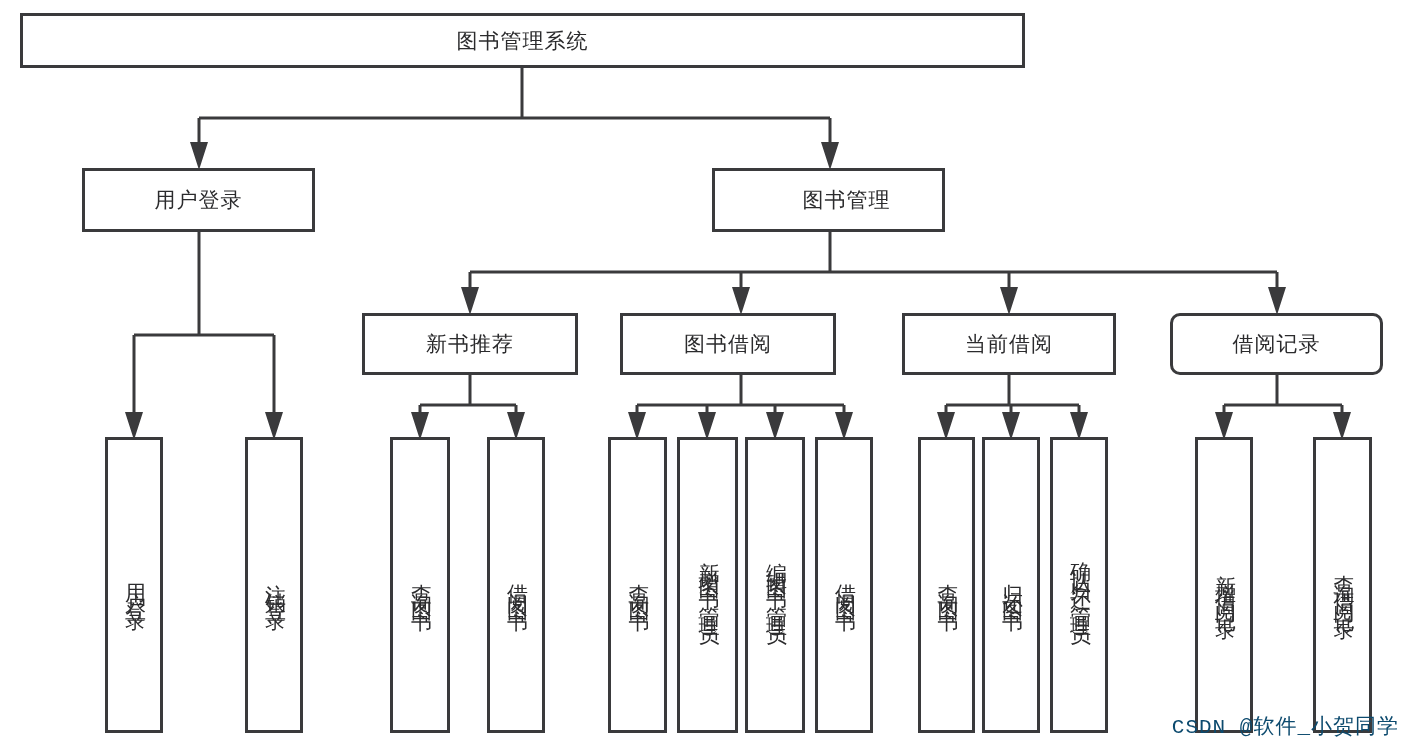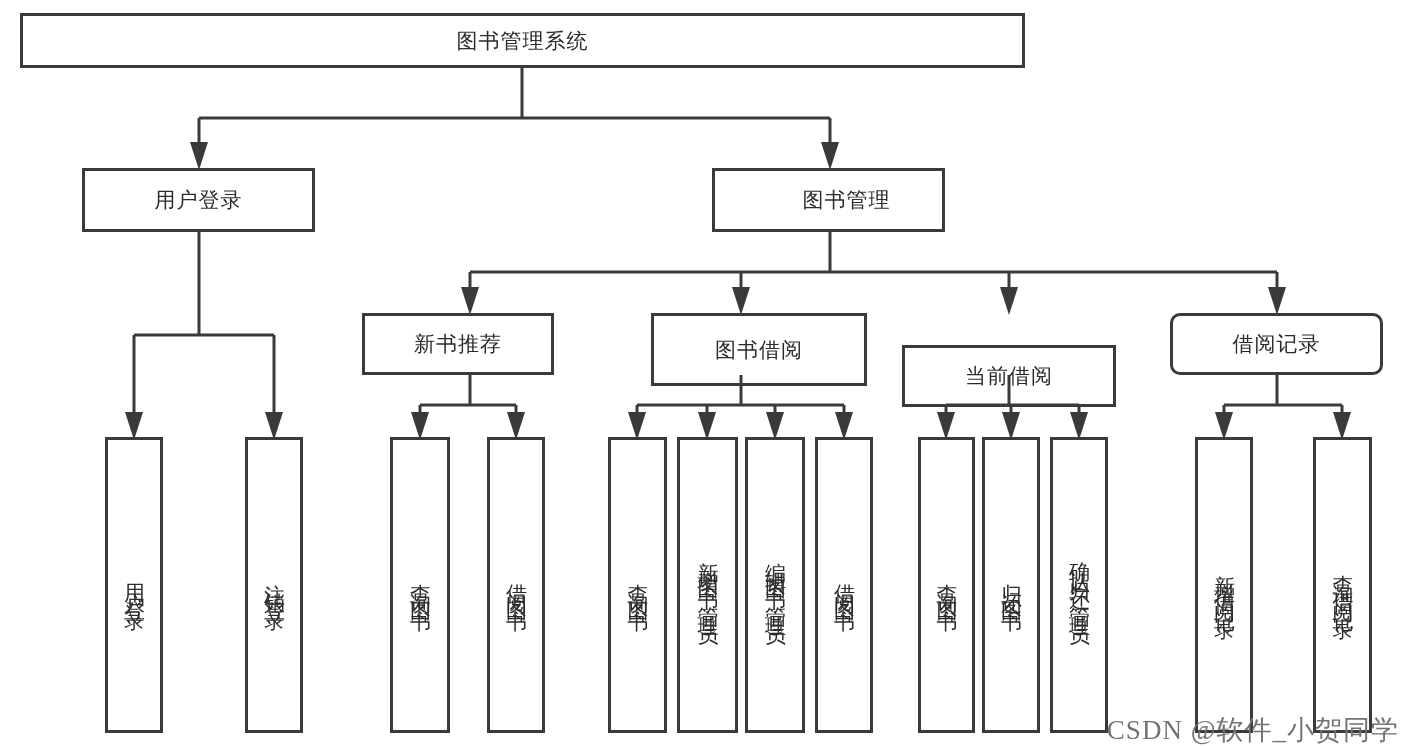--- a/index.html
+++ b/index.html
@@ -1,20 +1,20 @@
 <!DOCTYPE html>
 <html><head>
 <meta charset="utf-8">
 <style>
   html,body{margin:0;padding:0;background:#ffffff;}
   #canvas{
     position:relative;
     width:1405px;height:747px;
     background:#ffffff;
-    font-family:Liberation Serif, serif;
+    font-family:Liberation Mono, monospace;
     overflow:hidden;
   }
   .box{
     position:absolute;
     background:#ffffff;
     border:3px solid #3a3a3c;
     box-sizing:border-box;
     display:flex;align-items:center;justify-content:center;
     color:#2b2b2d;
     font-size:21px;
@@ -30,39 +30,39 @@
     font-size:21px;
   }
   #connectors{
     position:absolute;left:0;top:0;z-index:3;
     pointer-events:none;
   }
   #watermark{
     position:absolute;
     right:6px;top:712px;
     z-index:4;
-    color:#737373;
-    font-size:27px;
+    color:#0c4a6e;
+    font-size:21px;
     letter-spacing:1px;
     white-space:nowrap;
   }
 </style>
 </head>
 <body>
 
 <div id="canvas">
 
   <div class="box" style="left:20px;top:13px;width:1005px;height:55px;">图书管理系统</div>
 
   <div class="box" style="left:82px;top:168px;width:233px;height:64px;">用户登录</div>
   <div class="box" style="left:712px;top:168px;width:233px;height:64px;padding-left:36px;">图书管理</div>
 
-  <div class="box" style="left:362px;top:313px;width:192px;height:62px;">新书推荐</div>
-  <div class="box" style="left:651px;top:313px;width:216px;height:73px;">图书借阅</div>
-  <div class="box" style="left:902px;top:313px;width:214px;height:62px;margin-top:32px;">当前借阅</div>
+  <div class="box" style="left:362px;top:313px;width:216px;height:62px;">新书推荐</div>
+  <div class="box" style="left:620px;top:313px;width:216px;height:62px;">图书借阅</div>
+  <div class="box" style="left:902px;top:313px;width:214px;height:62px;">当前借阅</div>
   <div class="box" style="left:1170px;top:313px;width:213px;height:62px;border-radius:10px;">借阅记录</div>
 
   <div class="box leaf" style="left:105px;top:437px;width:58px;height:296px;">
     <span class="vtext">用户登录</span>
   </div>
   <div class="box leaf" style="left:245px;top:437px;width:58px;height:296px;">
     <span class="vtext">注销登录</span>
   </div>
 
   <div class="box leaf" style="left:390px;top:437px;width:60px;height:296px;">

